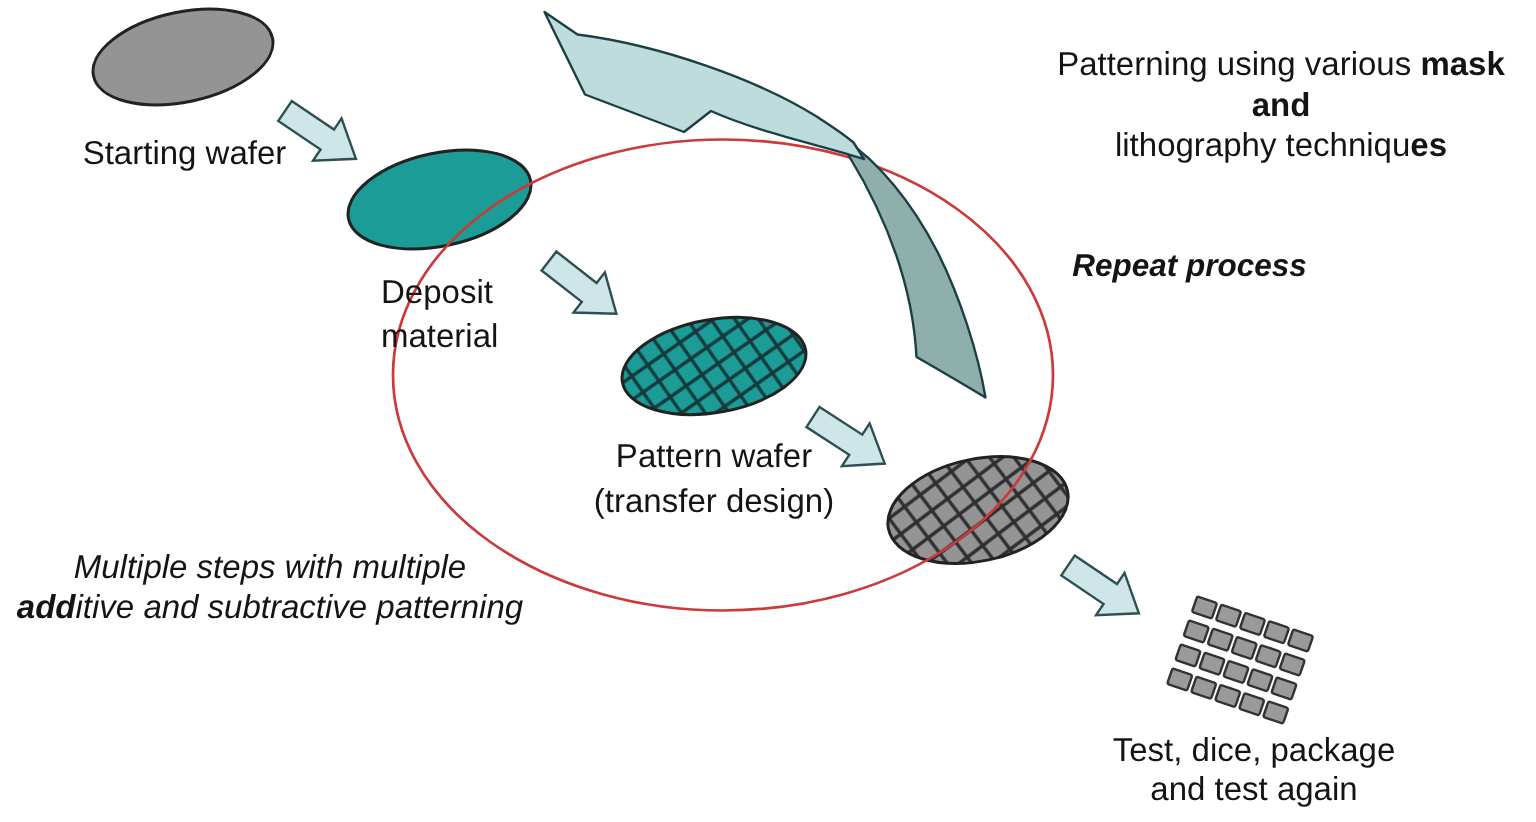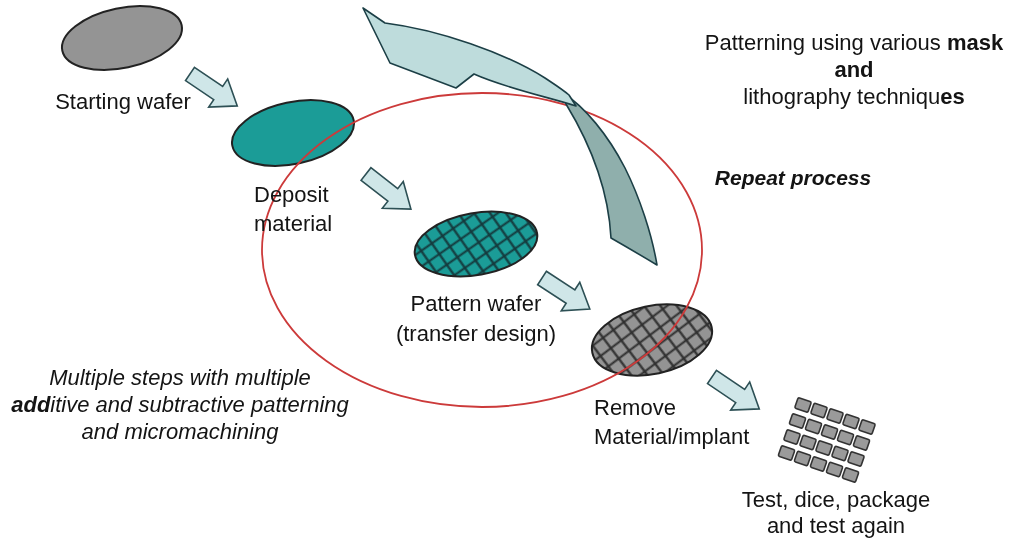--- a/index.html
+++ b/index.html
@@ -98,24 +98,20 @@
   <div class="txt lbl-pattern">
     <div><span>Pattern wafer</span></div>
     <div><span>(transfer design)</span></div>
   </div>
 
   <div class="txt lbl-deposit">
     <div><span>Deposit</span></div>
     <div><span>material</span></div>
   </div>
 
-  <div class="txt lbl-remove">
-    <div><span>Remove</span></div>
-    <div><span>Material/implant</span></div>
-  </div>
 
   <div class="txt lbl-test">
     <div><span>Test, dice, package</span></div>
     <div><span>and test again</span></div>
   </div>
 
   <div class="txt ann-patterning">
     <div>
       <span>Patterning using various </span><span class="bold">mask and</span>
     </div>
@@ -126,16 +122,15 @@
 
   <div class="txt ann-repeat">
     <div><span>Repeat process</span></div>
   </div>
 
   <div class="txt ann-multiple">
     <div><span>Multiple steps with multiple</span></div>
     <div>
       <span class="bold">add</span><span>itive and subtractive patterning</span>
     </div>
-    <div><span>and micromachining</span></div>
   </div>
 
 </div>
 
 </body></html>

